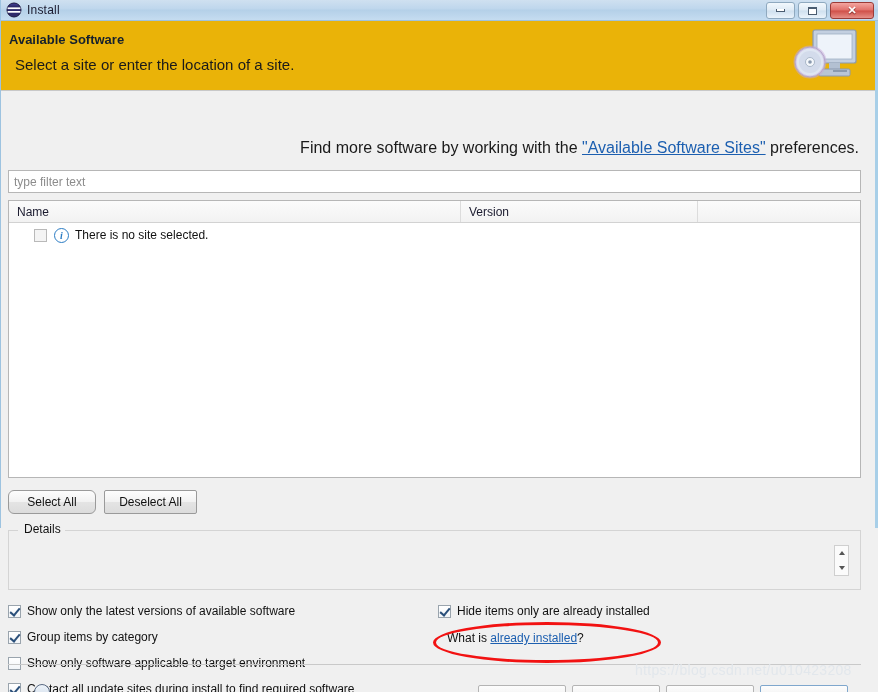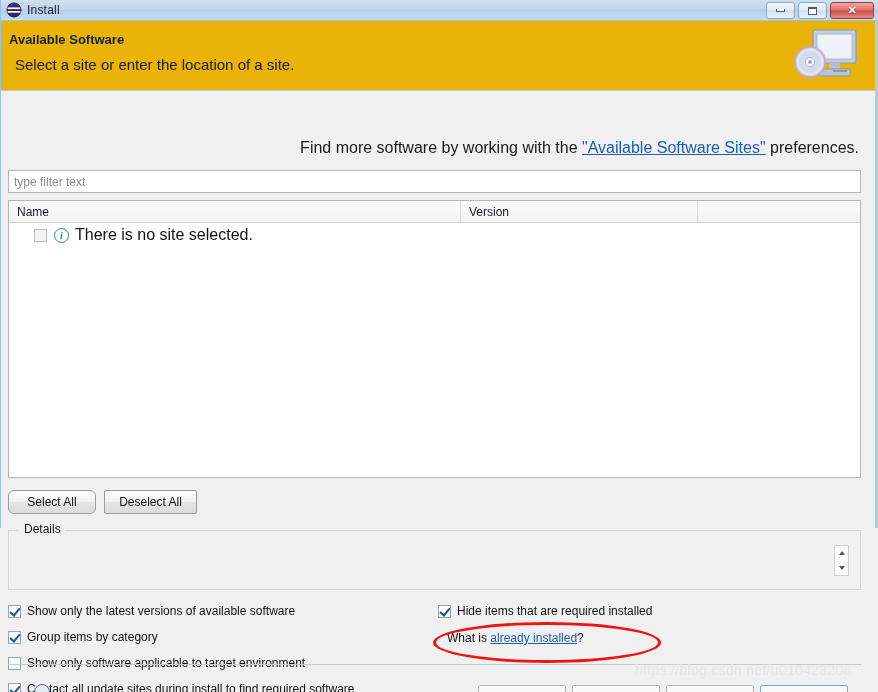--- a/index.html
+++ b/index.html
@@ -172,21 +172,21 @@
     width: 13px; height: 13px; flex: none;
     border: 1px solid #b9b9b9; background: #f4f4f4; margin-right: 7px;
   }
   .info-icon {
     width: 15px; height: 15px; flex: none; margin-right: 6px;
     border-radius: 50%; border: 1.5px solid #2b7cc4;
     color: #2b7cc4; font-size: 10px; font-weight: bold; font-style: italic;
     display: flex; align-items: center; justify-content: center;
     font-family: "Liberation Serif", serif;
   }
-  .row-text { font-size: 16px; color: #111; }
+  .row-text { font-size: 12px; color: #111; }
 
   .btn-selectall { position: absolute; left: 7px; top: 399px; width: 88px; height: 24px; border-radius: 6px; }
   .btn-deselectall { position: absolute; left: 103px; top: 399px; width: 93px; height: 24px; }
 
   .details-group {
     position: absolute; left: 7px; top: 439px;
     width: 853px; height: 60px;
     border: 1px solid #d4d4d4;
     border-top: none;
   }
@@ -376,21 +376,21 @@
       <span class="cb"></span>
       <span>Show only software applicable to target environment</span>
     </div>
     <div class="opt opt-l4">
       <span class="cb checked"></span>
       <span>Contact all update sites during install to find required software</span>
     </div>
 
     <div class="opt opt-r1">
       <span class="cb checked"></span>
-      <span>Hide items that are required installed</span>
+      <span>Hide items only are already installed</span>
     </div>
     <div class="whatis">
       <span>What is </span><span class="link">already installed</span><span>?</span>
     </div>
 
     <div class="ellipse"></div>
 
   </div>
 
   <div class="footer-sep"></div>

